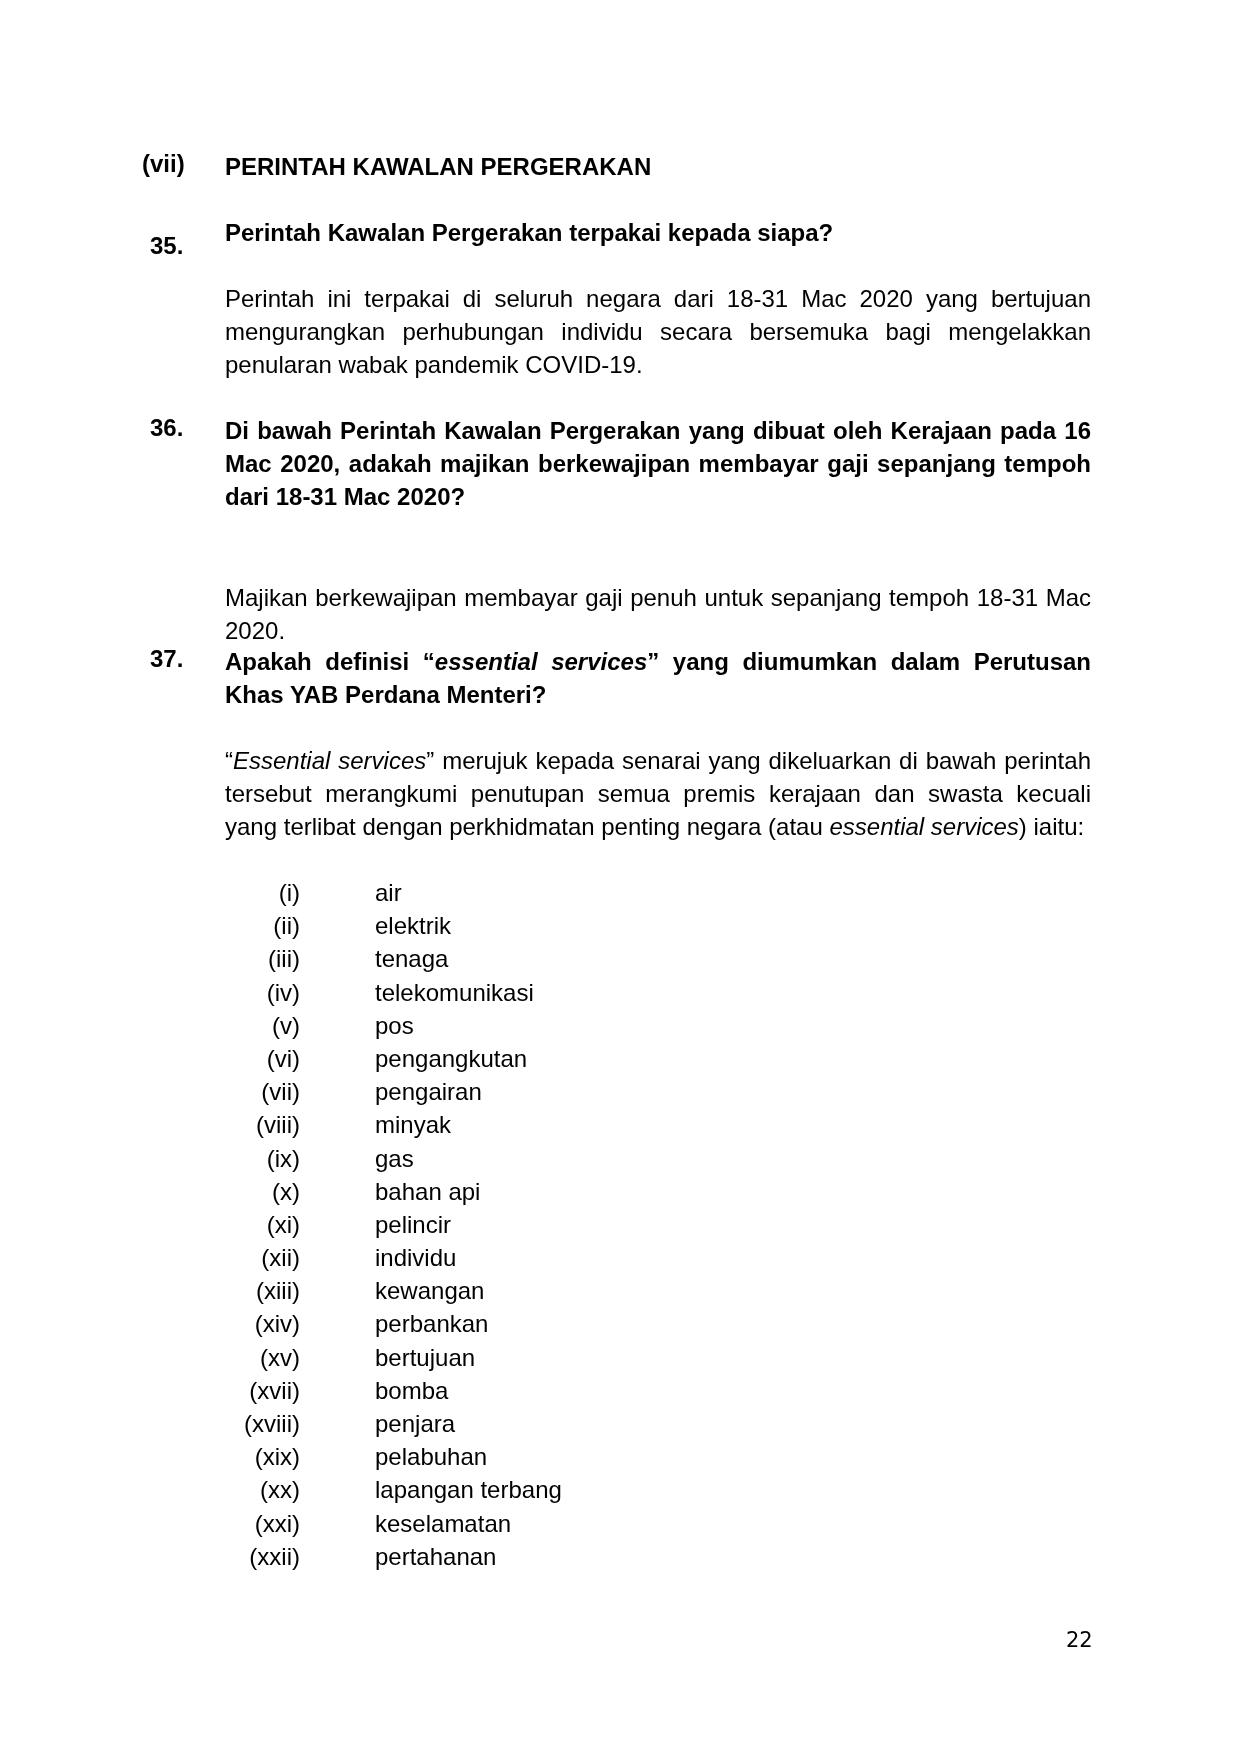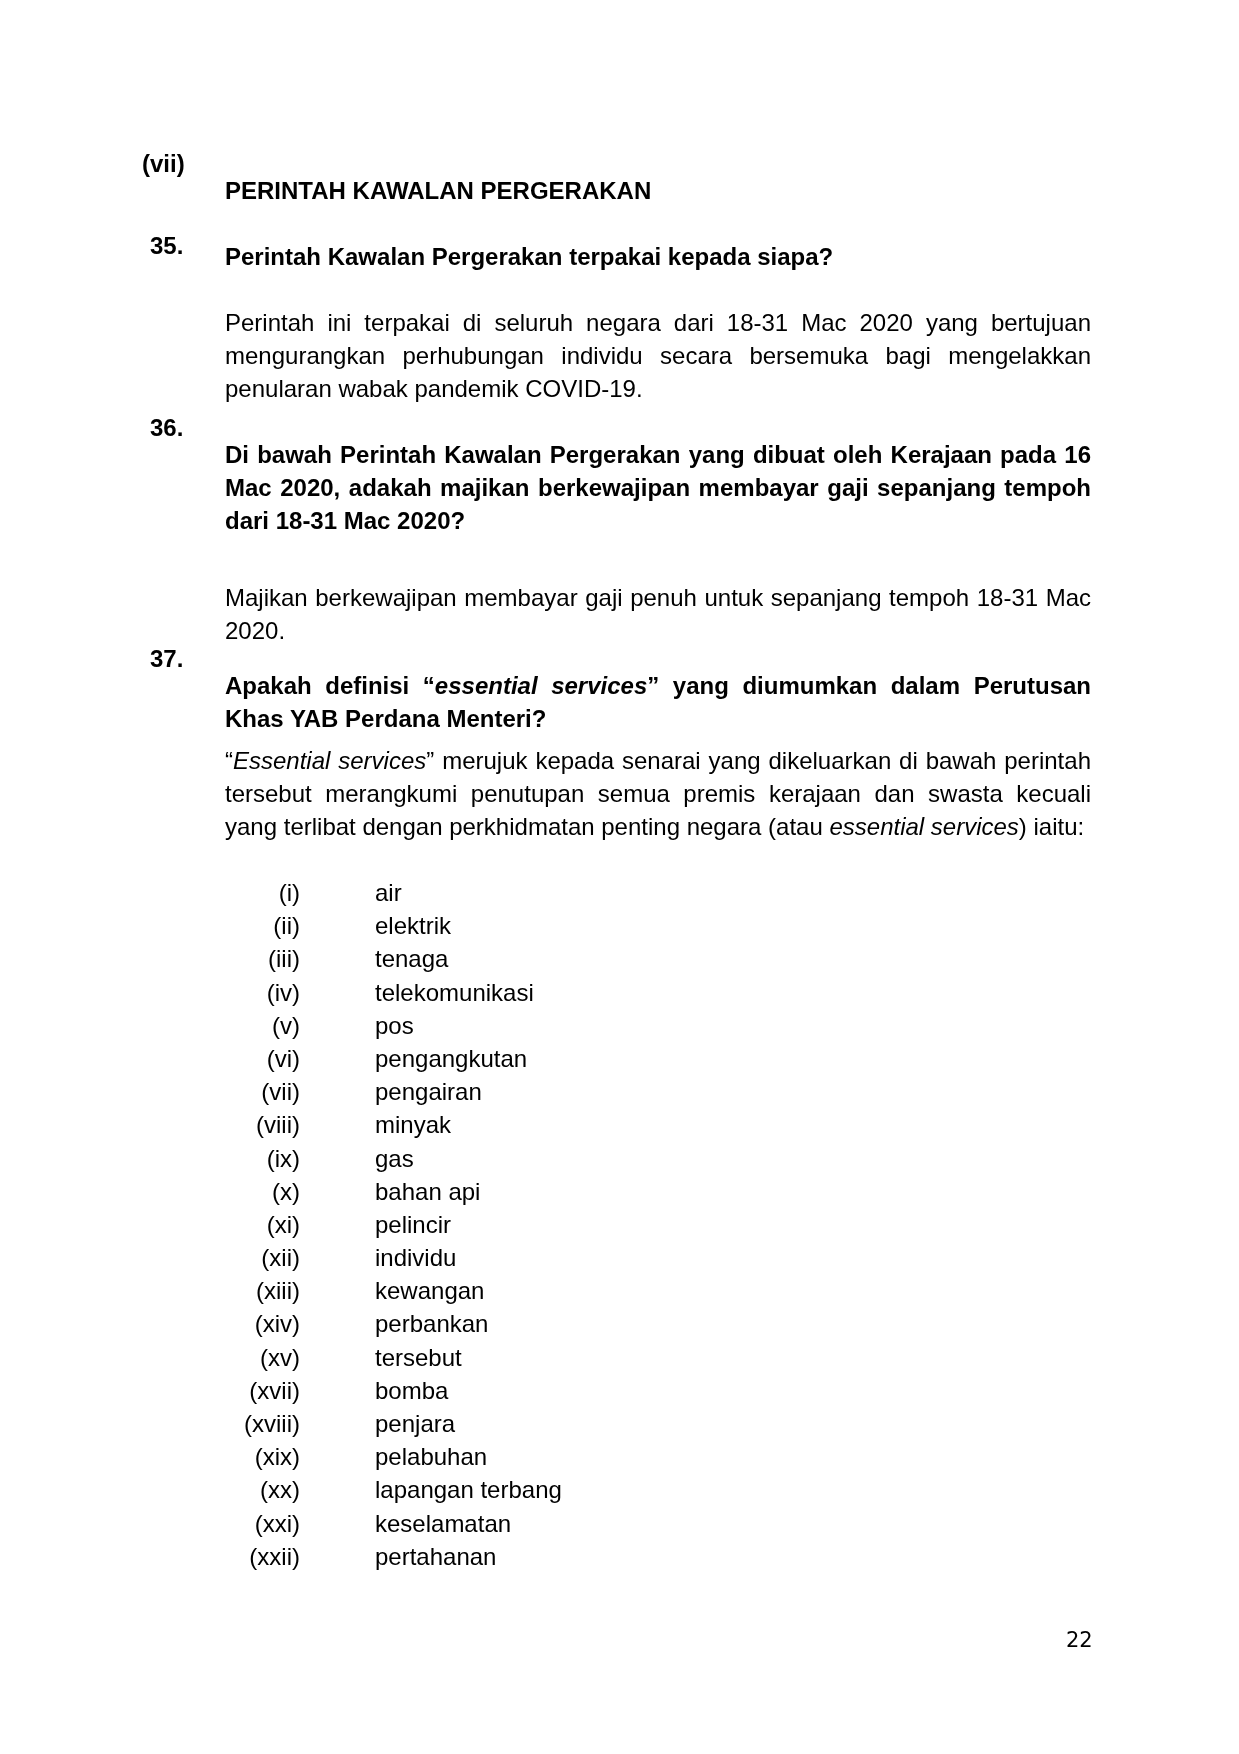--- a/index.html
+++ b/index.html
@@ -1,39 +1,39 @@
 <!DOCTYPE html>
 <html><head>
 <meta charset="utf-8">
 <style>
   html, body { margin: 0; padding: 0; background: #ffffff; }
   body { width: 1239px; height: 1754px; position: relative; overflow: hidden;
          font-family: "Liberation Sans", sans-serif; color: #000; }
   .page { position: absolute; left: 0; top: 0; width: 1239px; height: 1694px; }
   .num { position: absolute; left: 140px; width: 60px; font-weight: bold; font-size: 24px; }
   .col { position: absolute; left: 225px; width: 866px; font-size: 24px; line-height: 33px; }
-  .bold { font-weight: bold; margin-top: 24px; }
+  .bold { font-weight: bold; }
   .just { text-align: justify; text-align-last: left; }
   .list { position: absolute; left: 225px; top: 876px; width: 600px; font-size: 24px; }
   .li { height: 33.2px; line-height: 33.2px; position: relative; }
   .li .rn { position: absolute; right: 525px; width: 120px; text-align: right; white-space: nowrap; }
   .li .tx { position: absolute; left: 150px; white-space: nowrap; }
   .pageno { position: absolute; left: 1066px; top: 1628px; font-family: "DejaVu Sans", sans-serif; font-size: 21px; }
 </style>
 </head>
 <body>
 
 <div class="page">
 
   <div class="num" style="top:150px; left:142px;">(vii)</div>
   <div class="col bold" style="top:150px;">PERINTAH KAWALAN PERGERAKAN</div>
 
   <div class="num" style="top:232px; left:150px;">35.</div>
   <div class="col bold" style="top:216px;">Perintah Kawalan Pergerakan terpakai kepada siapa?</div>
-  <div class="col just" style="top:282px;margin-top:24px;">Perintah ini terpakai di seluruh negara dari 18-31 Mac 2020 yang bertujuan mengurangkan perhubungan individu secara bersemuka bagi mengelakkan penularan wabak pandemik COVID-19.</div>
+  <div class="col just" style="top:282px;">Perintah ini terpakai di seluruh negara dari 18-31 Mac 2020 yang bertujuan mengurangkan perhubungan individu secara bersemuka bagi mengelakkan penularan wabak pandemik COVID-19.</div>
 
   <div class="num" style="top:414px; left:150px;">36.</div>
   <div class="col bold just" style="top:414px;">Di bawah Perintah Kawalan Pergerakan yang dibuat oleh Kerajaan pada 16 Mac 2020, adakah majikan berkewajipan membayar gaji sepanjang tempoh dari 18-31 Mac 2020?</div>
   <div class="col just" style="top:546px;margin-top:35px;">Majikan berkewajipan membayar gaji penuh untuk sepanjang tempoh 18-31 Mac 2020.</div>
 
   <div class="num" style="top:645px; left:150px;">37.</div>
   <div class="col bold just" style="top:645px;"><span>Apakah definisi “</span><i>essential services</i><span>” yang diumumkan dalam Perutusan Khas YAB Perdana Menteri?</span></div>
 
   <div class="col just" style="top:744px;"><span>“</span><i>Essential services</i><span>” merujuk kepada senarai yang dikeluarkan di bawah perintah tersebut merangkumi penutupan semua premis kerajaan dan swasta kecuali yang terlibat dengan perkhidmatan penting negara (atau </span><i>essential services</i><span>) iaitu:</span></div>
 
@@ -89,21 +89,21 @@
       <div class="li">
         <span class="rn">(xiii)</span>
         <span class="tx">kewangan</span>
       </div>
       <div class="li">
         <span class="rn">(xiv)</span>
         <span class="tx">perbankan</span>
       </div>
       <div class="li">
         <span class="rn">(xv)</span>
-        <span class="tx">tersebut</span>
+        <span class="tx">bertujuan</span>
       </div>
       <div class="li">
         <span class="rn">(xvii)</span>
         <span class="tx">bomba</span>
       </div>
       <div class="li">
         <span class="rn">(xviii)</span>
         <span class="tx">penjara</span>
       </div>
       <div class="li">

